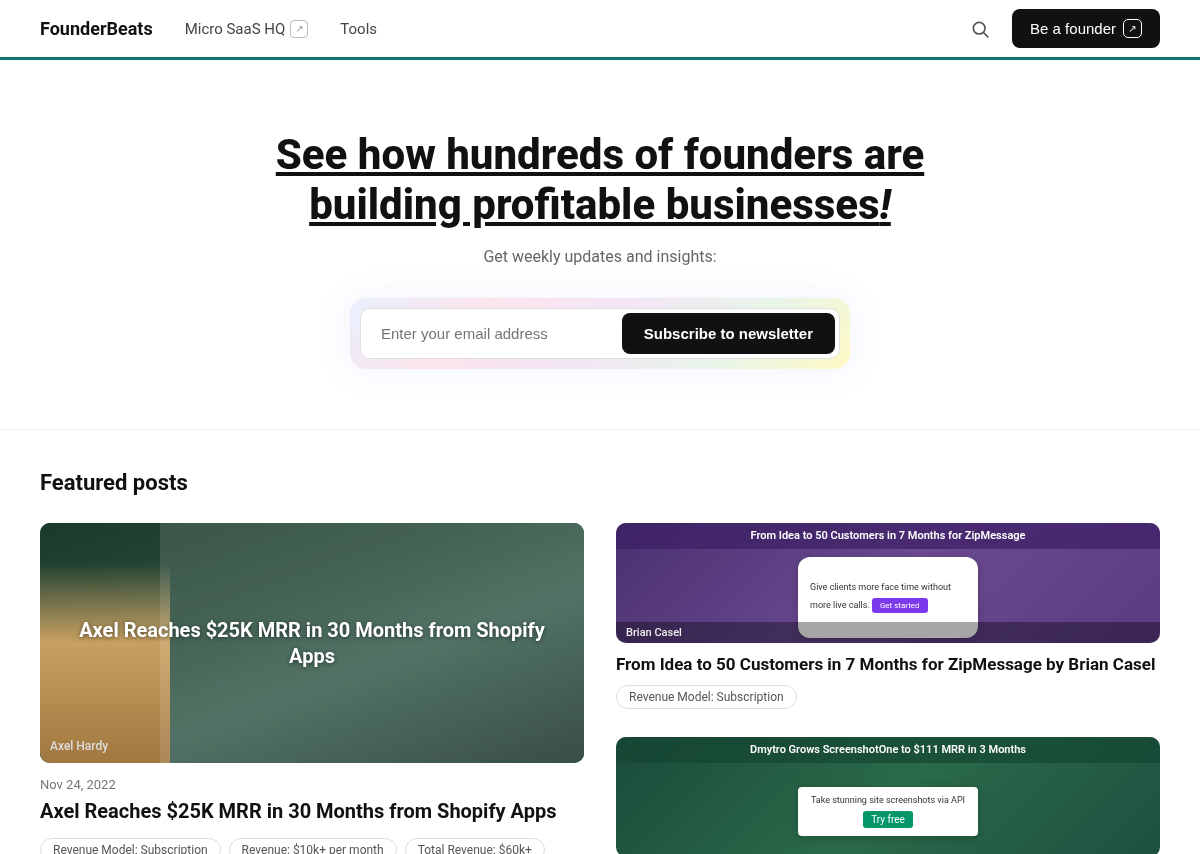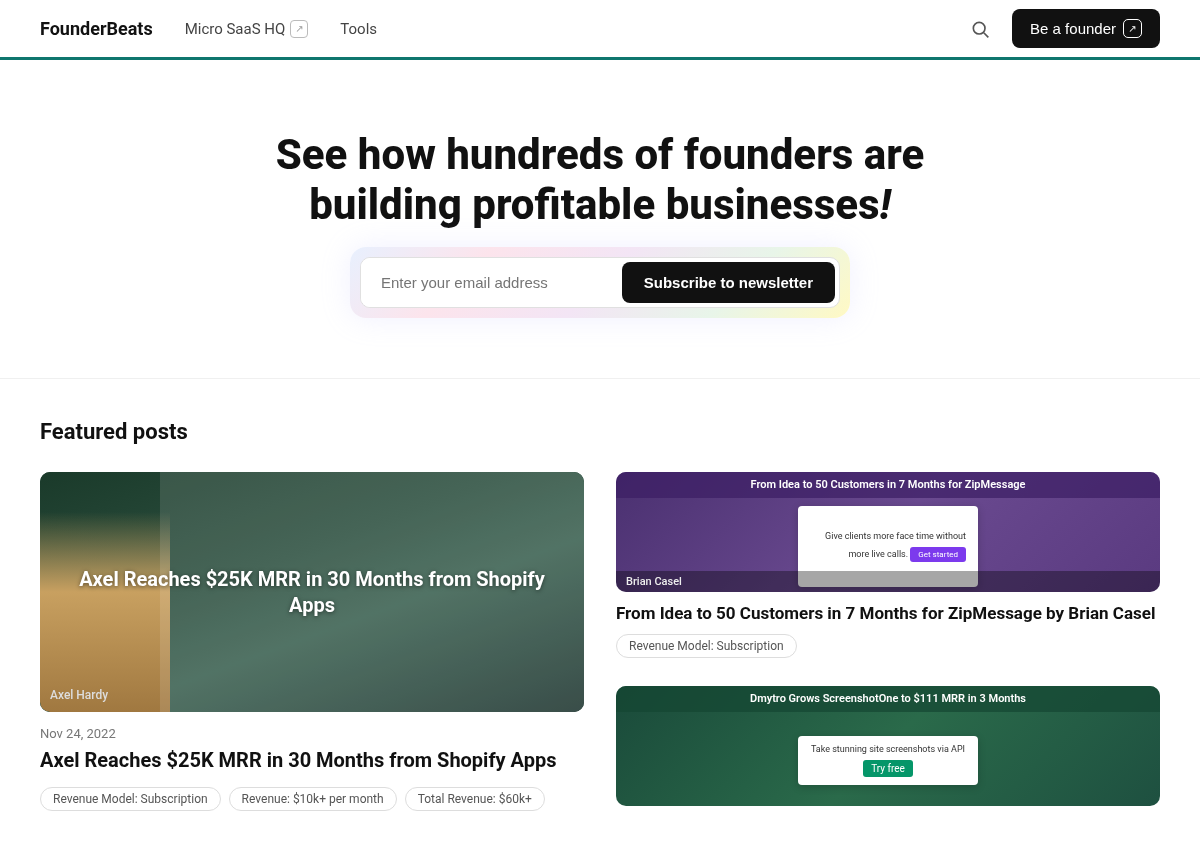--- a/index.html
+++ b/index.html
@@ -38,21 +38,21 @@
       font-size: 10px;
     }
 
     
     .hero {
       text-align: center;
       padding: 70px 20px 60px;
       background: #fff;
     }
     .hero h1 {
-      font-size: 42px; font-weight: 800; line-height: 1.2; max-width: 700px; margin: 0 auto 16px;
+      font-size: 42px; font-weight: 800; line-height: 1.2; max-width: 700px; margin: 0 auto 16px; text-decoration: underline;
     }
     .hero h1 em { font-style: italic; }
     .hero p { font-size: 16px; color: #666; margin-bottom: 32px; }
 
     
     .email-form-wrapper {
       display: flex; justify-content: center;
     }
     .email-form-box {
       background: linear-gradient(135deg, #e8f0fe, #fce4ec, #f3e5f5, #e8f5e9, #fff9c4);
@@ -140,22 +140,22 @@
       padding: 6px 10px; text-align: center; line-height: 1.3;
     }
     .side-post .thumb-small .side-thumb-title-green {
       background: rgba(20,70,50,0.7);
     }
     .side-post .thumb-small .side-screenshot-mock {
       position: absolute; inset: 0; top: 30px;
       display: flex; align-items: center; justify-content: center;
     }
     .mock-ui {
-      background: #fff; border-radius: 4px; padding: 25px 12px;
-      font-size: 9px; color: #333; max-width: 180px; text-align: right;
+      background: #fff; border-radius: 12px; padding: 25px 12px;
+      font-size: 9px; color: #333; max-width: 180px; text-align: left;
       box-shadow: 0 2px 8px rgba(0,0,0,0.2);
     }
     .mock-ui-green {
       background: #fff; border-radius: 4px; padding: 8px 12px;
       font-size: 9px; color: #333; max-width: 180px; text-align: center;
       box-shadow: 0 2px 8px rgba(0,0,0,0.2);
     }
     .side-person-chip {
       position: absolute; bottom: 0; left: 0; right: 0;
       background: rgba(0,0,0,0.35); color: #eee; font-size: 11px; font-weight: 500;
@@ -199,20 +199,21 @@
       <span class="ext-icon-white">↗</span>
     </button>
   </div>
 </nav>
 
 <section class="hero">
   <h1>
     <span>See how hundreds of founders are</span><br>
     <span>building profitable businesses</span><em>!</em>
   </h1>
+  <p>Get weekly updates and insights:</p>
 
   <div class="email-form-wrapper">
     <div class="email-form-box">
       <div class="email-form-inner">
         <input class="email-input" type="email" placeholder="Enter your email address" style="">
         <button class="subscribe-btn">Subscribe to newsletter</button>
       </div>
     </div>
   </div>
 </section>

